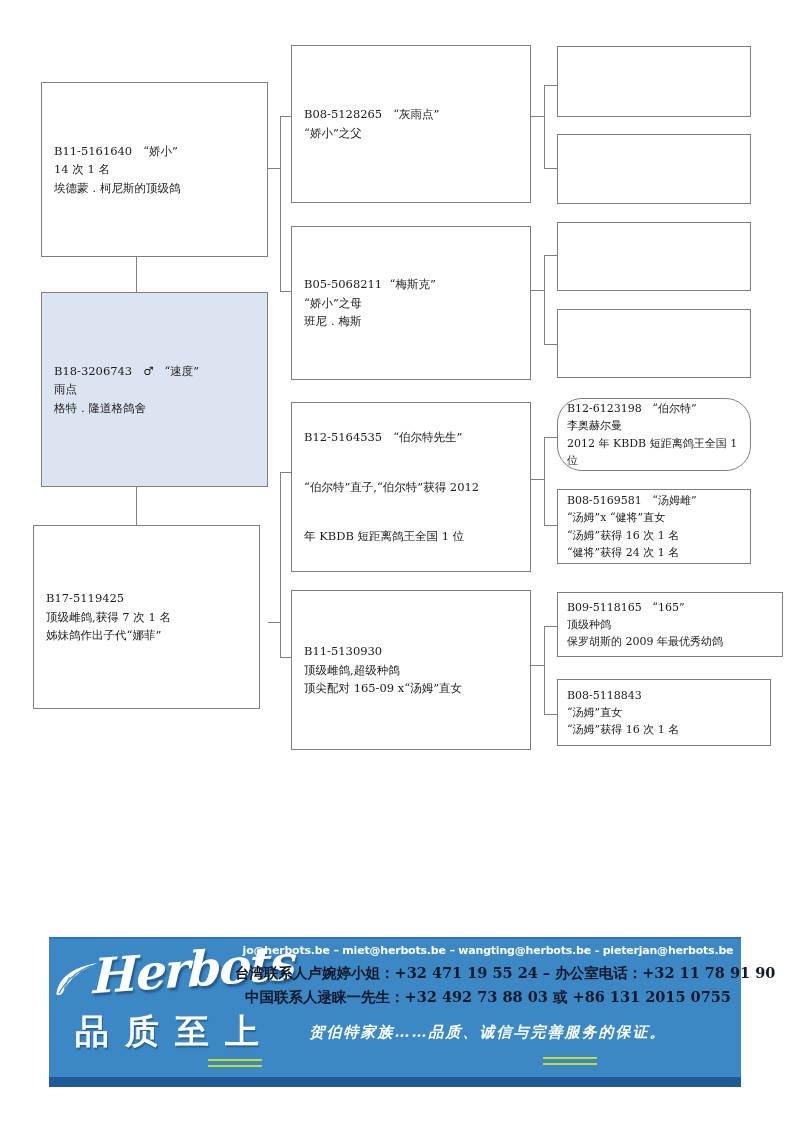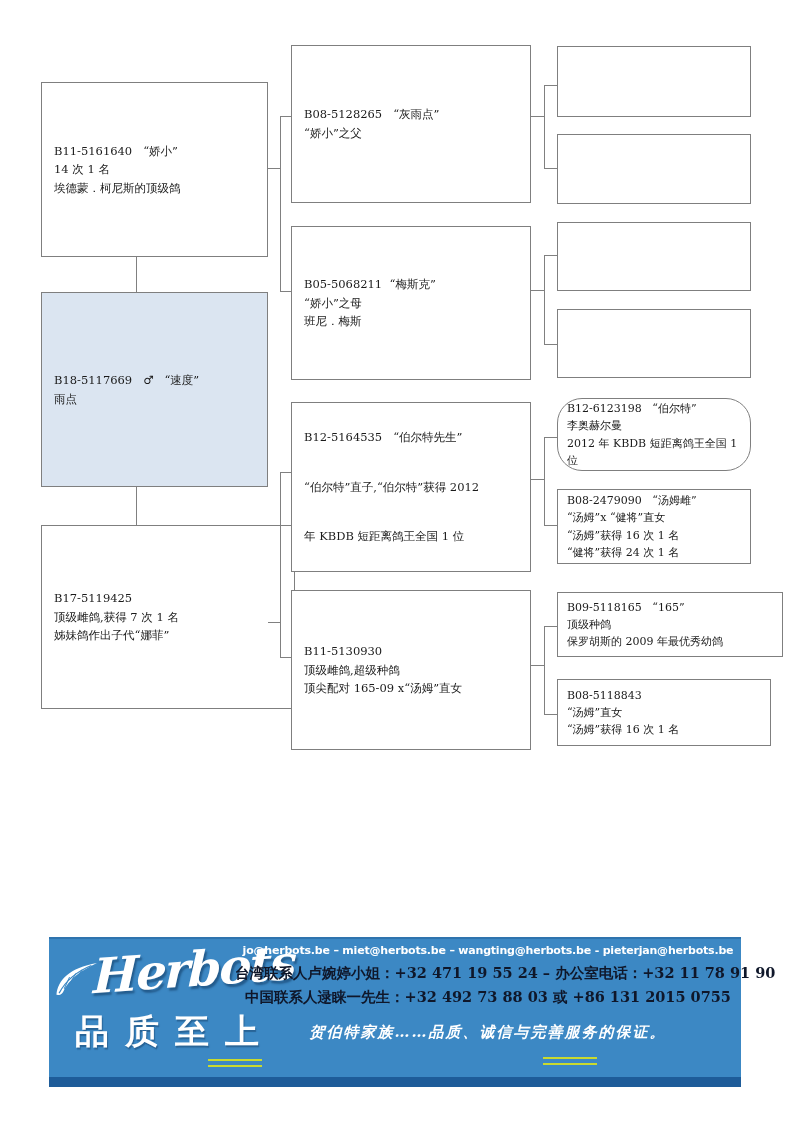--- a/index.html
+++ b/index.html
@@ -77,25 +77,26 @@
 
 <div class="page">
 
   <div class="pbox" style="left:41px; top:82px; width:227px; height:175px;">
     <div class="pline">B11-5161640   “娇小”</div>
     <div class="pline">14 次 1 名</div>
     <div class="pline">埃德蒙．柯尼斯的顶级鸽</div>
   </div>
 
   <div class="pbox hl" style="left:41px; top:292px; width:227px; height:195px;">
-    <div class="pline">B18-5117669   ♂   “速度”</div>
+    <div class="pline">B18-3206743   ♂   “速度”</div>
     <div class="pline">雨点</div>
-  </div>
-
-  <div class="pbox" style="left:41px; top:525px; width:254px; height:184px;">
+    <div class="pline">格特．隆道格鸽舍</div>
+  </div>
+
+  <div class="pbox" style="left:33px; top:525px; width:227px; height:184px;">
     <div class="pline">B17-5119425</div>
     <div class="pline">顶级雌鸽,获得 7 次 1 名</div>
     <div class="pline">姊妹鸽作出子代“娜菲”</div>
   </div>
 
   <div class="pbox" style="left:291px; top:45px; width:240px; height:158px;">
     <div class="pline">B08-5128265   “灰雨点”</div>
     <div class="pline">“娇小”之父</div>
   </div>
 
@@ -123,21 +124,21 @@
   <div class="pbox small" style="left:557px; top:309px; width:194px; height:69px;"></div>
 
   <div class="pbox small" style="left:557px; top:398px; width:194px; height:73px;border-radius:25px;">
     <div class="pline">B12-6123198   “伯尔特”</div>
     <div class="pline">李奥赫尔曼</div>
     <div class="pline">2012 年 KBDB 短距离鸽王全国 1</div>
     <div class="pline">位</div>
   </div>
 
   <div class="pbox small" style="left:557px; top:489px; width:194px; height:75px;">
-    <div class="pline">B08-2479090   “汤姆雌”</div>
+    <div class="pline">B08-5169581   “汤姆雌”</div>
     <div class="pline">“汤姆”x “健将”直女</div>
     <div class="pline">“汤姆”获得 16 次 1 名</div>
     <div class="pline">“健将”获得 24 次 1 名</div>
   </div>
 
   <div class="pbox small" style="left:557px; top:592px; width:226px; height:65px;">
     <div class="pline">B09-5118165   “165”</div>
     <div class="pline">顶级种鸽</div>
     <div class="pline">保罗胡斯的 2009 年最优秀幼鸽</div>
   </div>

